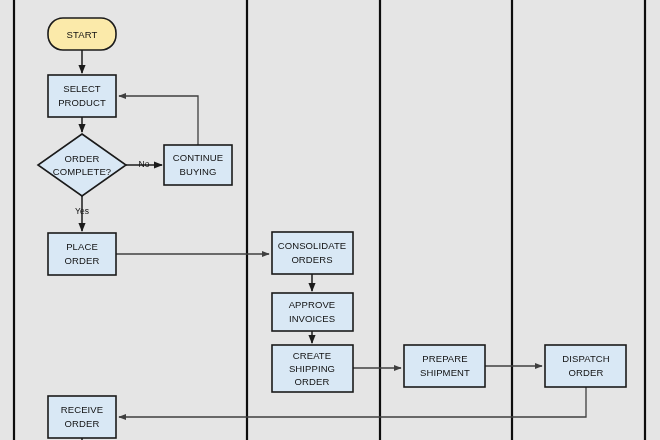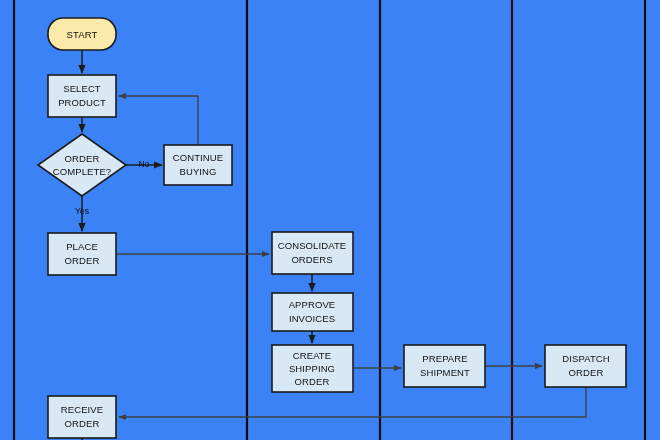--- a/index.html
+++ b/index.html
@@ -8,21 +8,21 @@
     padding: 0;
     background: #ffffff;
   }
   body {
     font-family: "Liberation Sans", sans-serif;
   }
   #canvas {
     position: relative;
     width: 660px;
     height: 440px;
-    background: #3b82f6;
+    background: #e5e5e5;
     overflow: hidden;
   }
   #diagram-svg {
     position: absolute;
     left: 0;
     top: 0;
     width: 660px;
     height: 440px;
     display: block;
   }

